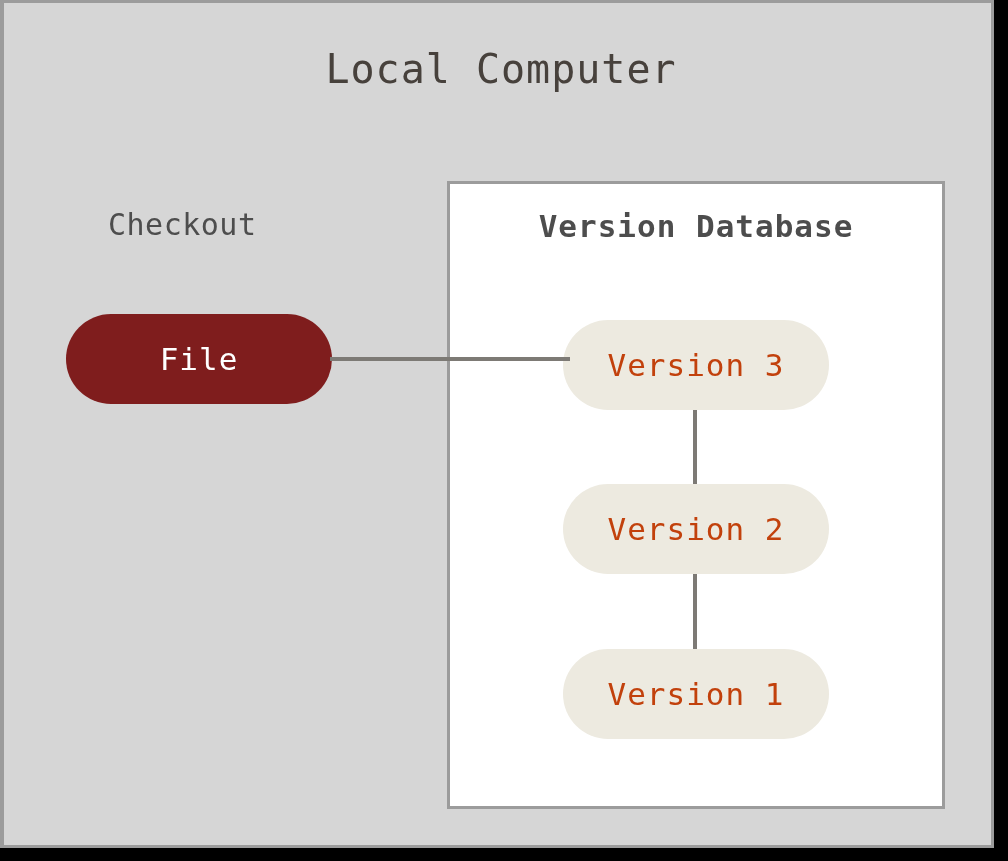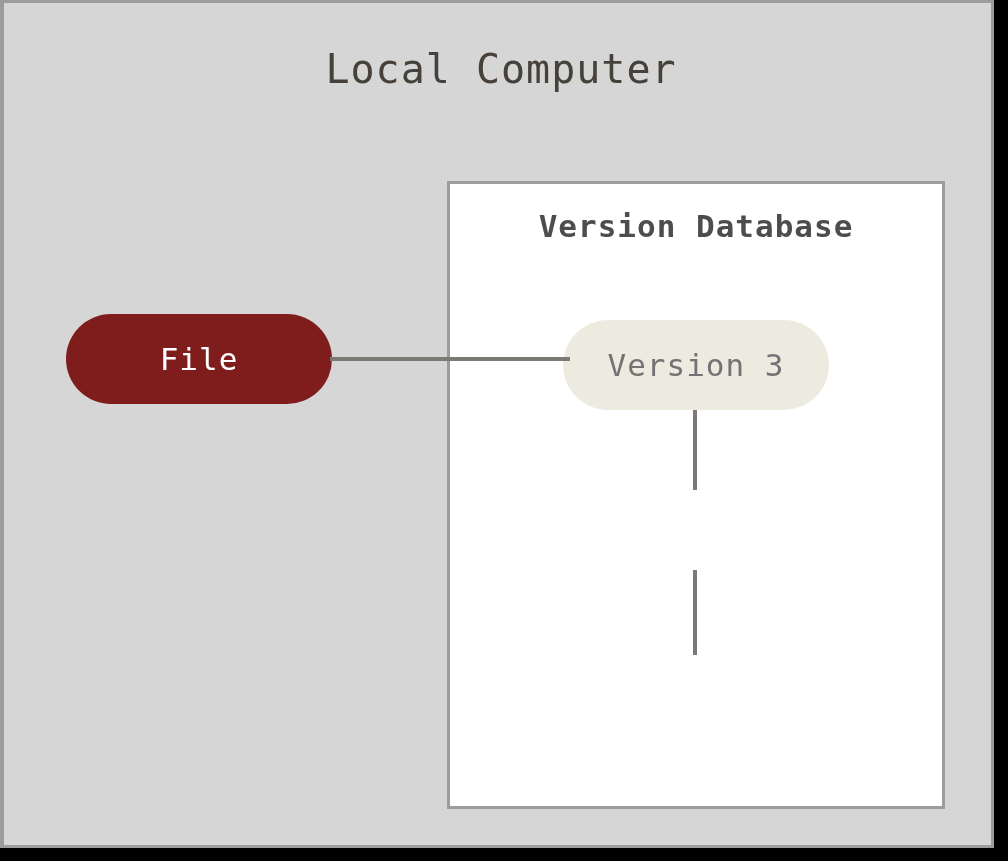--- a/index.html
+++ b/index.html
@@ -110,21 +110,21 @@
   .version-node {
     position: absolute;
     left: 113px;
     width: 266px;
     height: 90px;
     border-radius: 45px;
     background: #edeae0;
     display: flex;
     align-items: center;
     justify-content: center;
-    color: #737373;
+    color: #c2410c;
     font-size: 31px;
     letter-spacing: 1px;
     white-space: pre;
     z-index: 3;
   }
   #version-node-0 { top: 136px; }
   #version-node-1 { top: 300px; }
   #version-node-2 { top: 465px; }
 
   
@@ -168,36 +168,39 @@
 </style>
 </head>
 <body>
 
 <div id="canvas">
 
   <div id="frame">
 
     <div id="title">Local Computer</div>
 
+    <div id="checkout-label">Checkout</div>
 
     <div id="file-node">File</div>
 
     <div id="h-connector"></div>
 
     <div id="vdb-panel">
 
       <div id="vdb-title">Version Database</div>
 
       <div class="version-node" id="version-node-0">Version 3</div>
 
       <div class="v-connector" id="v-connector-0"></div>
 
+      <div class="version-node" id="version-node-1">Version 2</div>
 
       <div class="v-connector" id="v-connector-1"></div>
 
+      <div class="version-node" id="version-node-2">Version 1</div>
 
     </div>
   </div>
 
   <div id="gutter-right"></div>
   <div id="gutter-bottom"></div>
 
 </div>
 
 </body></html>

